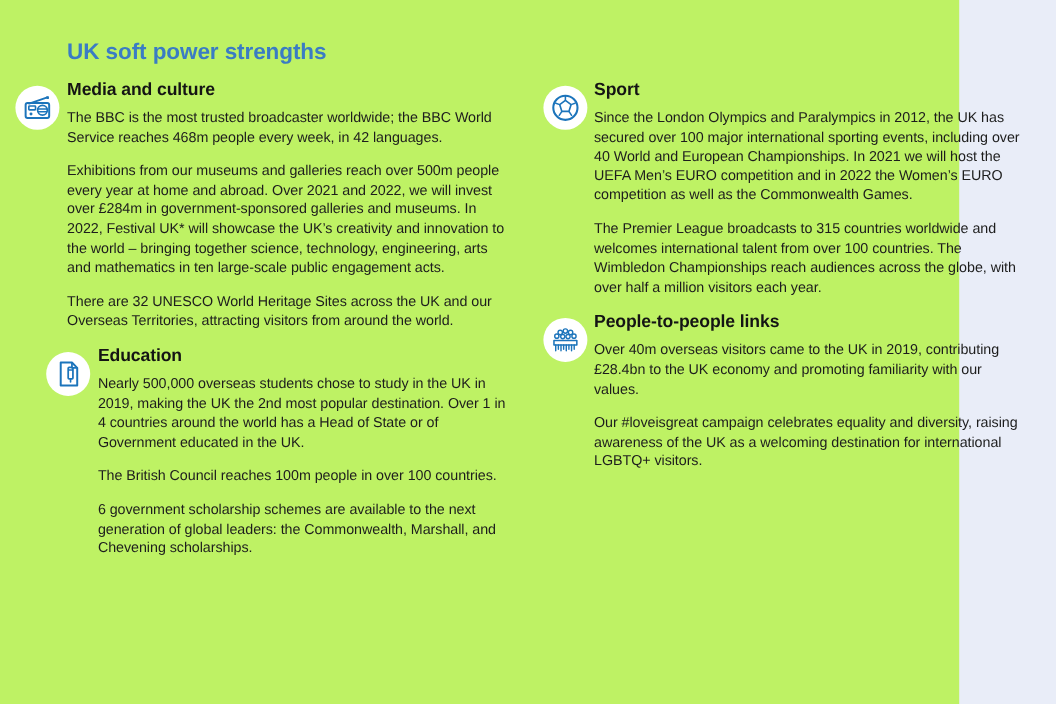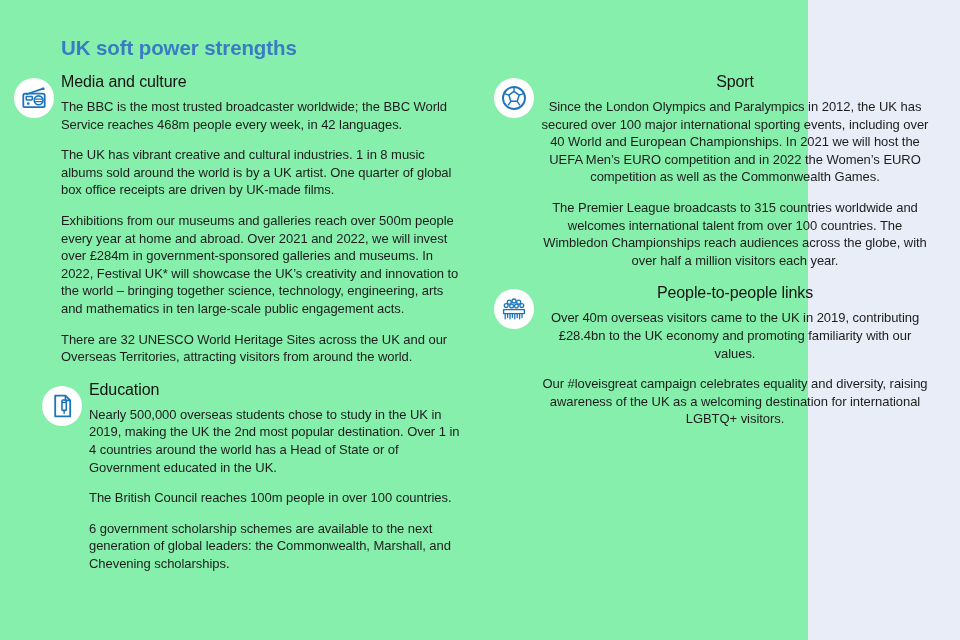--- a/index.html
+++ b/index.html
@@ -13,23 +13,23 @@
     height: 640px;
     overflow: hidden;
     background: #e9edf8;
     font-family: "Liberation Sans", sans-serif;
     color: #1b1b1b;
     -webkit-font-smoothing: antialiased;
   }
 
   .page {
     position: relative;
-    width: 808px;
+    width: 872px;
     height: 640px;
-    background: #86efac;
+    background: #bef264;
   }
 
   .page-title {
     position: absolute;
     left: 61px;
     top: 36px;
     font-size: 20.5px;
     font-weight: bold;
     color: #3a7cc4;
     letter-spacing: -0.1px;
@@ -42,41 +42,41 @@
   }
   .col-left  { left: 0px;   width: 480px; }
   .col-right { left: 480px; width: 480px; }
 
   .section {
     position: relative;
     padding-left: 61px;
     padding-right: 12px;
     margin-bottom: 10px;
   }
-  .col-right .section { padding-left: 60px; padding-right: 30px; text-align: center; }
+  .col-right .section { padding-left: 60px; padding-right: 30px; }
 
   .icon-badge {
     position: absolute;
     left: 14px;
     top: 6px;
     width: 40px;
     height: 40px;
     border-radius: 50%;
     background: #ffffff;
     display: flex;
     align-items: center;
     justify-content: center;
   }
   .col-right .icon-badge { left: 14px; }
 
   .icon-badge svg { display: block; }
 
   .section-heading {
     font-size: 16px;
-    font-weight: normal;
+    font-weight: bold;
     color: #141414;
     margin: 0 0 6px 0;
     line-height: 1.25;
     letter-spacing: -0.1px;
   }
 
   .para {
     font-size: 13px;
     line-height: 17.6px;
     color: #1d1d1d;
@@ -106,21 +106,20 @@
           <rect x="22.1" y="3.5" width="2.4" height="2.4" rx="0.4" fill="#1c74bb"></rect>
           <rect x="3.3" y="9.6" width="21.4" height="13.6" rx="1.8" stroke="#1c74bb" stroke-width="1.8"></rect>
           <rect x="6.2" y="12.4" width="6.1" height="3.5" rx="0.6" stroke="#1c74bb" stroke-width="1.5"></rect>
           <circle cx="8.2" cy="19.6" r="1.35" fill="#1c74bb"></circle>
           <circle cx="18.6" cy="16.3" r="4.4" stroke="#1c74bb" stroke-width="1.6"></circle>
           <path d="M14.7 15.1 H22.5 M14.9 17.6 H22.3" stroke="#1c74bb" stroke-width="1.4" stroke-linecap="round"></path>
         </svg>
       </span>
       <h2 class="section-heading">Media and culture</h2>
       <p class="para">The BBC is the most trusted broadcaster worldwide; the BBC World Service reaches 468m people every week, in 42 languages.</p>
-      <p class="para">The UK has vibrant creative and cultural industries. 1 in 8 music albums sold around the world is by a UK artist. One quarter of global box office receipts are driven by UK-made films.</p>
       <p class="para">Exhibitions from our museums and galleries reach over 500m people every year at home and abroad. Over 2021 and 2022, we will invest over £284m in government-sponsored galleries and museums. In 2022, Festival UK* will showcase the UK’s creativity and innovation to the world – bringing together science, technology, engineering, arts and mathematics in ten large-scale public engagement acts.</p>
       <p class="para">There are 32 UNESCO World Heritage Sites across the UK and our Overseas Territories, attracting visitors from around the world.</p>
     </div>
 
     <div class="section sec-education">
       <span class="icon-badge">
         <svg width="28" height="28" viewBox="0 0 28 28" fill="none" aria-hidden="true">
           <path d="M7.2 3.6 H17.4 L22.2 8.4 V24.4 H7.2 Z" stroke="#1c74bb" stroke-width="1.8" stroke-linejoin="round"></path>
           <path d="M17.4 3.6 V8.4 H22.2" stroke="#1c74bb" stroke-width="1.6" stroke-linejoin="round"></path>
           <rect x="14.0" y="8.0" width="4.3" height="10.4" rx="0.8" stroke="#1c74bb" stroke-width="1.6"></rect>

